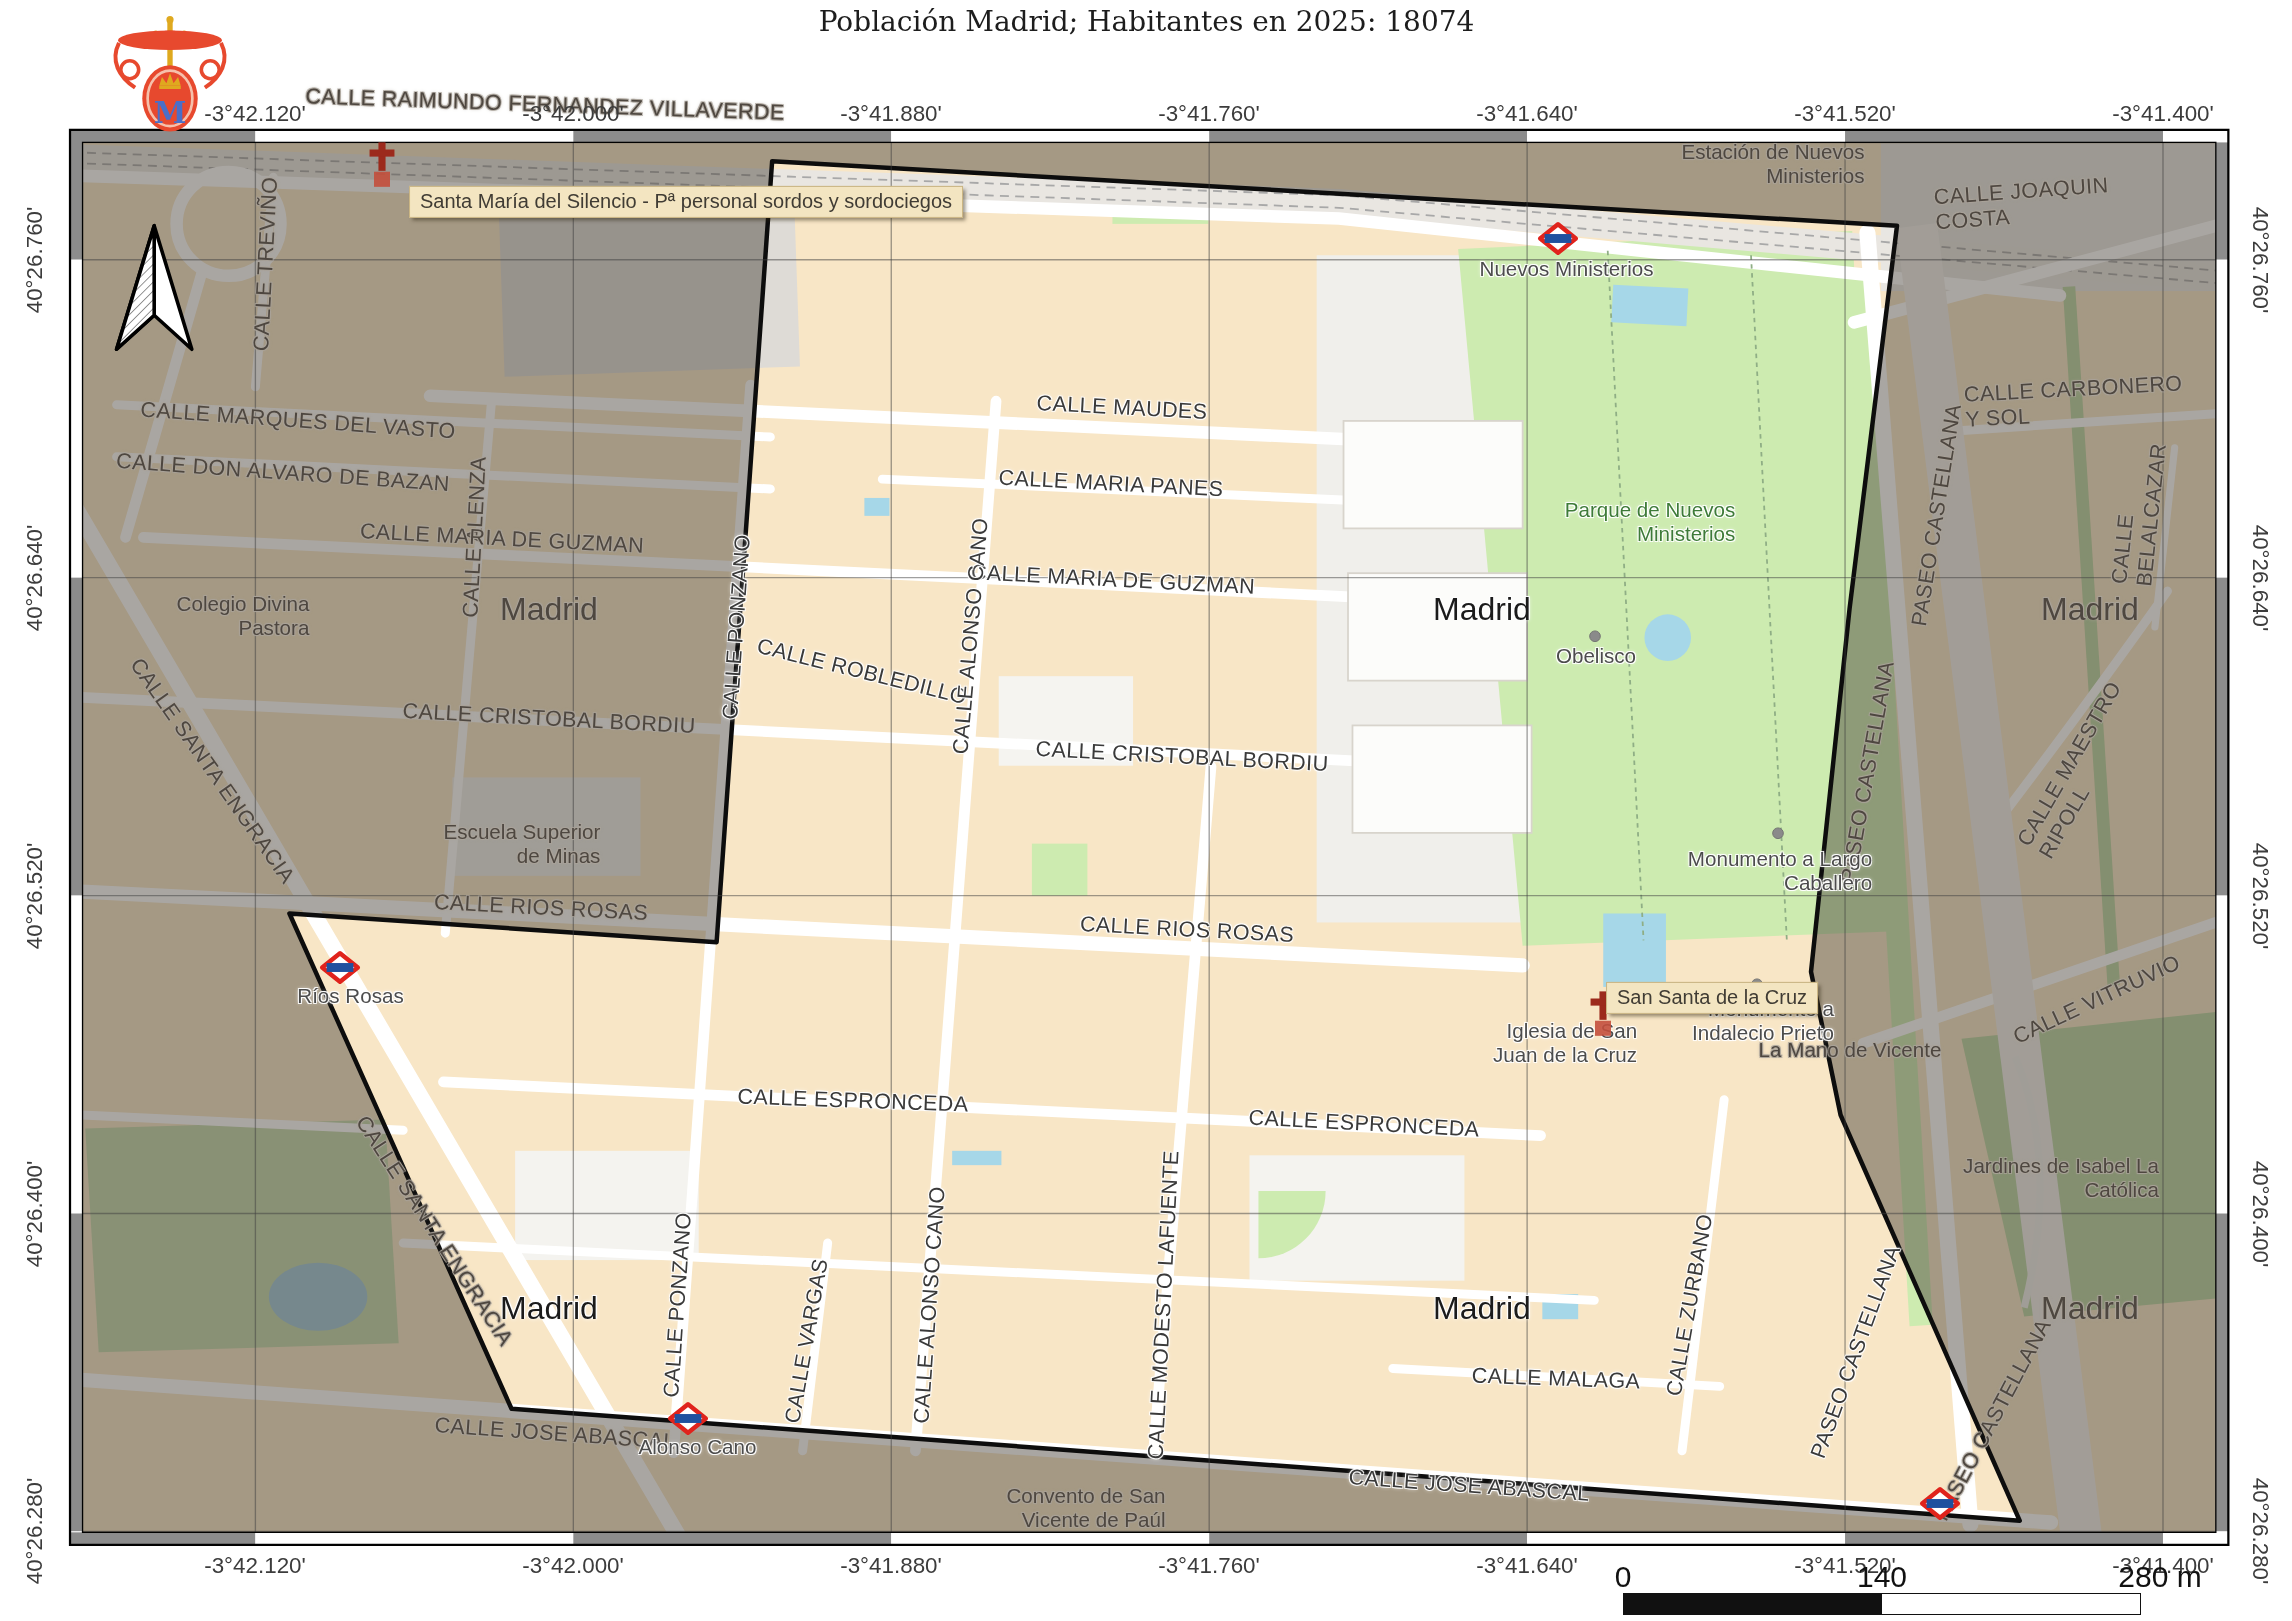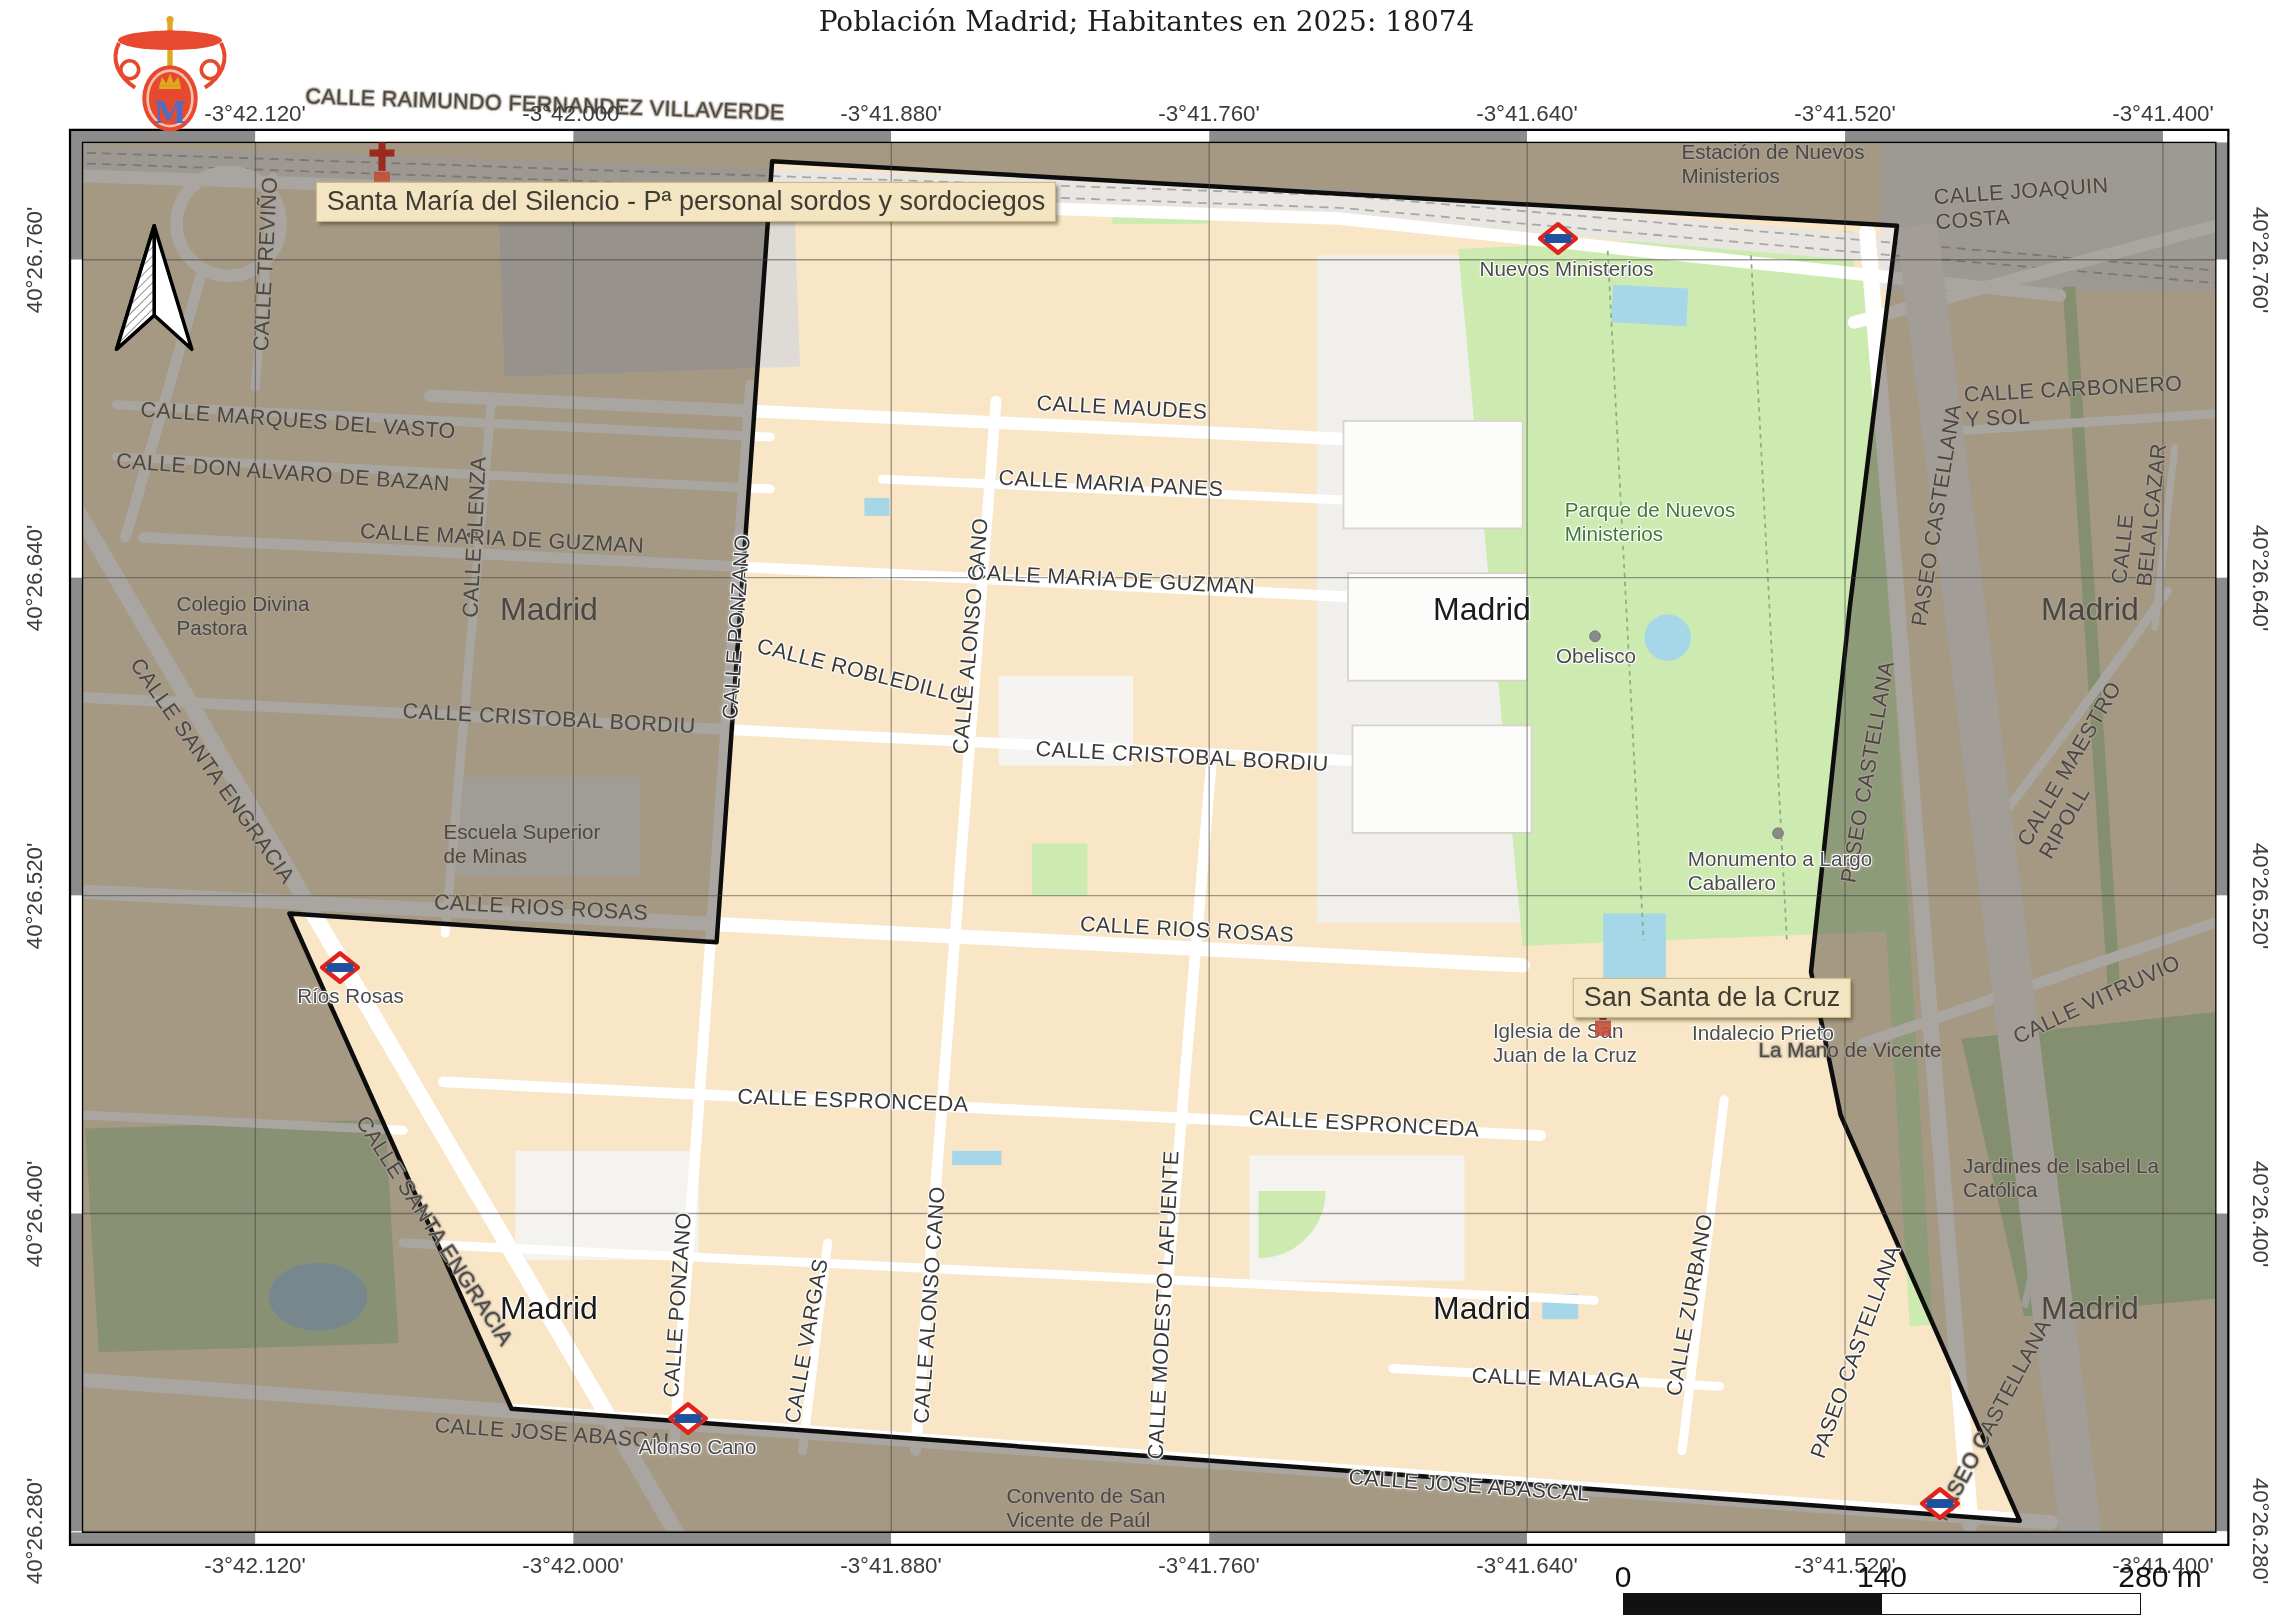--- a/index.html
+++ b/index.html
@@ -11,28 +11,28 @@
   #title2{font-family:"DejaVu Serif",serif;font-size:28px;color:#1d1d1d;margin-top:5.4px;}
   
   #basemap{position:absolute;left:0;top:0;z-index:1;}
   #labels{position:absolute;left:0;top:0;width:2293px;height:1621px;z-index:20;pointer-events:none;}
   
   .mlab{position:absolute;white-space:pre-line;transform:translate(-50%,-50%) rotate(var(--r,0deg));
         text-shadow:-0.9px -0.9px 0 rgba(255,255,255,.9),0.9px -0.9px 0 rgba(255,255,255,.9),
         -0.9px 0.9px 0 rgba(255,255,255,.9),0.9px 0.9px 0 rgba(255,255,255,.9),0 0 4.5px rgba(255,255,255,.95);}
   .street{font-size:21.5px;color:#3a3a3a;letter-spacing:0.4px;}
   .city{font-size:32px;color:#1b1b1b;}
-  .poi{font-size:20.6px;color:#4c4c4c;text-align:left;line-height:1.18;}
+  .poi{font-size:20.6px;color:#4c4c4c;text-align:right;line-height:1.18;}
   .greenlab{color:#3e7b38;}
   .dim{color:#4e4必740;color:#4e4740;text-shadow:-0.9px -0.9px 0 rgba(170,163,153,.75),0.9px -0.9px 0 rgba(170,163,153,.75),
         -0.9px 0.9px 0 rgba(170,163,153,.75),0.9px 0.9px 0 rgba(170,163,153,.75),0 0 3.6px rgba(170,163,153,.8);}
   .coord{position:absolute;font-size:22.4px;color:#3c3c3c;transform:translate(-50%,-50%) rotate(var(--r,0deg));
          white-space:nowrap;z-index:30;}
   .church-box{position:absolute;transform:translate(-50%,-50%);background:#f3e5c1;border:0.9px solid #c9b482;
-        box-shadow:2.7px 2.7px 3.6px rgba(50,40,20,.5);font-size:27px;color:#403c34;padding:2.7px 9.9px 4.5px 9.9px;
+        box-shadow:2.7px 2.7px 3.6px rgba(50,40,20,.5);font-size:20px;color:#403c34;padding:2.7px 9.9px 4.5px 9.9px;
         white-space:nowrap;z-index:22;}
   .marker{position:absolute;transform:translate(-50%,-50%);z-index:21;}
   .metro-lab{font-size:20.6px;padding-left:25px;}
   
   #scalebar{position:absolute;z-index:35;}
   .sb-num{position:absolute;font-size:30px;color:#111;transform:translateX(-50%);white-space:nowrap;}
   #sb-rect{position:absolute;left:1623px;top:1593px;width:518px;height:21.5px;border:1.8px solid #111;
            background:#fff;box-sizing:border-box;}
   #sb-fill{position:absolute;left:0;top:0;width:50%;height:100%;background:#111;}
 </style>

